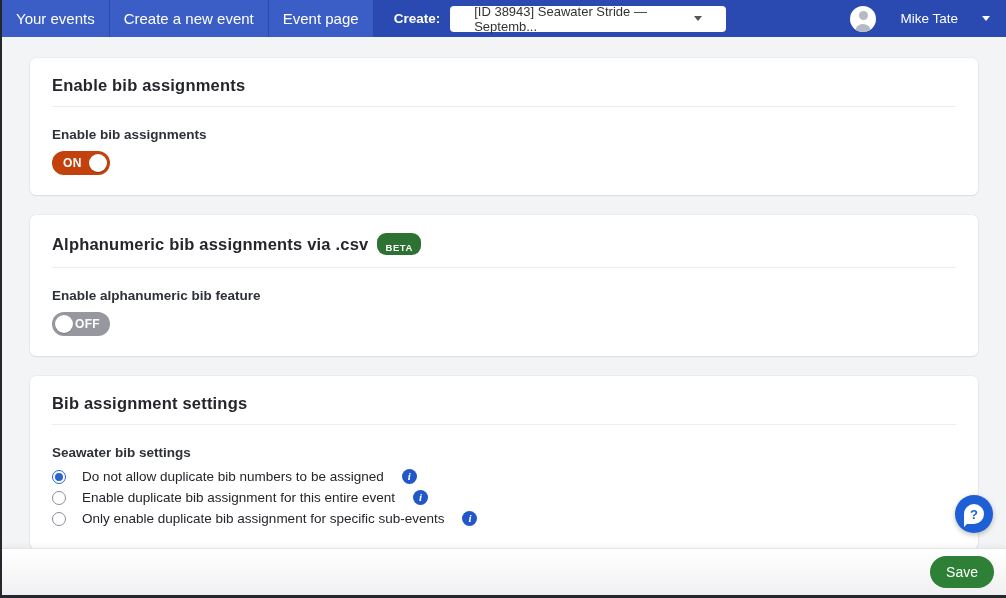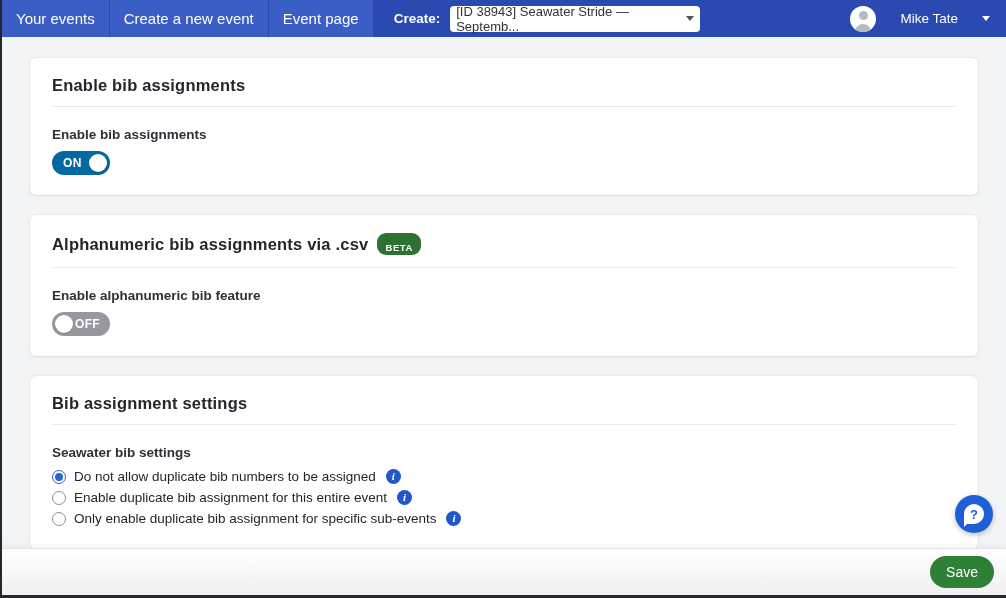--- a/index.html
+++ b/index.html
@@ -18,22 +18,22 @@
     height:37px; background:#2a4ab1; display:flex; align-items:stretch; color:#fff;
   }
   .nav-items { display:flex; }
   .nav-item {
     background:#3a5dc6; padding:0 14px; display:flex; align-items:center;
     font-size:15px; border-right:1px solid #2b49ab; cursor:pointer; white-space:nowrap;
   }
   .event-label { margin-left:20px; align-self:center; font-weight:bold; font-size:13.5px; }
   .event-select {
     margin-left:10px; align-self:center; background:#fff; border-radius:4px;
-    height:26px; width:250px; display:flex; align-items:center; justify-content:space-between;
-    padding:0 6px; color:#333; font-size:13px; cursor:pointer;
+    height:26px; width:276px; display:flex; align-items:center; justify-content:space-between;
+    padding:0 24px; color:#333; font-size:13px; cursor:pointer;
   }
   .select-caret {
     width:0; height:0; border-left:4px solid transparent; border-right:4px solid transparent;
     border-top:5px solid #555; margin-left:8px; flex:none;
   }
   .nav-right { margin-left:auto; display:flex; align-items:center; gap:24px; padding-right:16px; cursor:pointer; }
   .avatar { width:26px; height:26px; border-radius:50%; background:#fff; position:relative; overflow:hidden; flex:none; }
   .avatar .head { position:absolute; width:9px; height:9px; border-radius:50%; background:#b6bac2; top:5px; left:8.5px; }
   .avatar .torso { position:absolute; width:16px; height:10px; border-radius:8px 8px 0 0; background:#b6bac2; bottom:-2px; left:5px; }
   .user-name { font-size:13.5px; }
@@ -58,28 +58,28 @@
   .divider { border-bottom:1px solid #ececef; margin:12px 0 20px; }
   .field-label { font-size:13.5px; line-height:16px; font-weight:700; color:#2e3137; margin-bottom:8px; }
 
   
   .toggle {
     width:58px; height:24px; border-radius:12px; position:relative;
     display:flex; align-items:center; cursor:pointer;
     font-size:12px; font-weight:700; color:#fff; letter-spacing:.3px;
   }
   .toggle .knob { width:18px; height:18px; border-radius:50%; background:#fff; position:absolute; top:3px; box-shadow:0 1px 1px rgba(0,0,0,.2); }
-  .toggle.on  { background:#0369a1; padding-left:11px; }
+  .toggle.on  { background:#c2410c; padding-left:11px; }
   .toggle.on .knob { right:3px; }
   .toggle.off { background:#97979f; justify-content:flex-end; padding-right:10px; }
   .toggle.off .knob { left:3px; }
 
   
   .group-label { font-size:13.5px; font-weight:700; color:#2e3137; margin-bottom:6px; }
-  .radio-row { display:flex; align-items:center; gap:8px; font-size:13.5px; color:#24262b; padding:2px 0; height:21px; cursor:pointer; }
+  .radio-row { display:flex; align-items:center; gap:16px; font-size:13.5px; color:#24262b; padding:2px 0; height:21px; cursor:pointer; }
   .radio {
     width:14px; height:14px; border-radius:50%; border:1px solid #8a8f98; background:#fff;
     position:relative; flex:none;
   }
   .radio.selected { border-color:#2a66cc; }
   .radio.selected::after {
     content:""; position:absolute; width:8px; height:8px; border-radius:50%;
     background:#2a66cc; top:2px; left:2px;
   }
   .info-icon {

